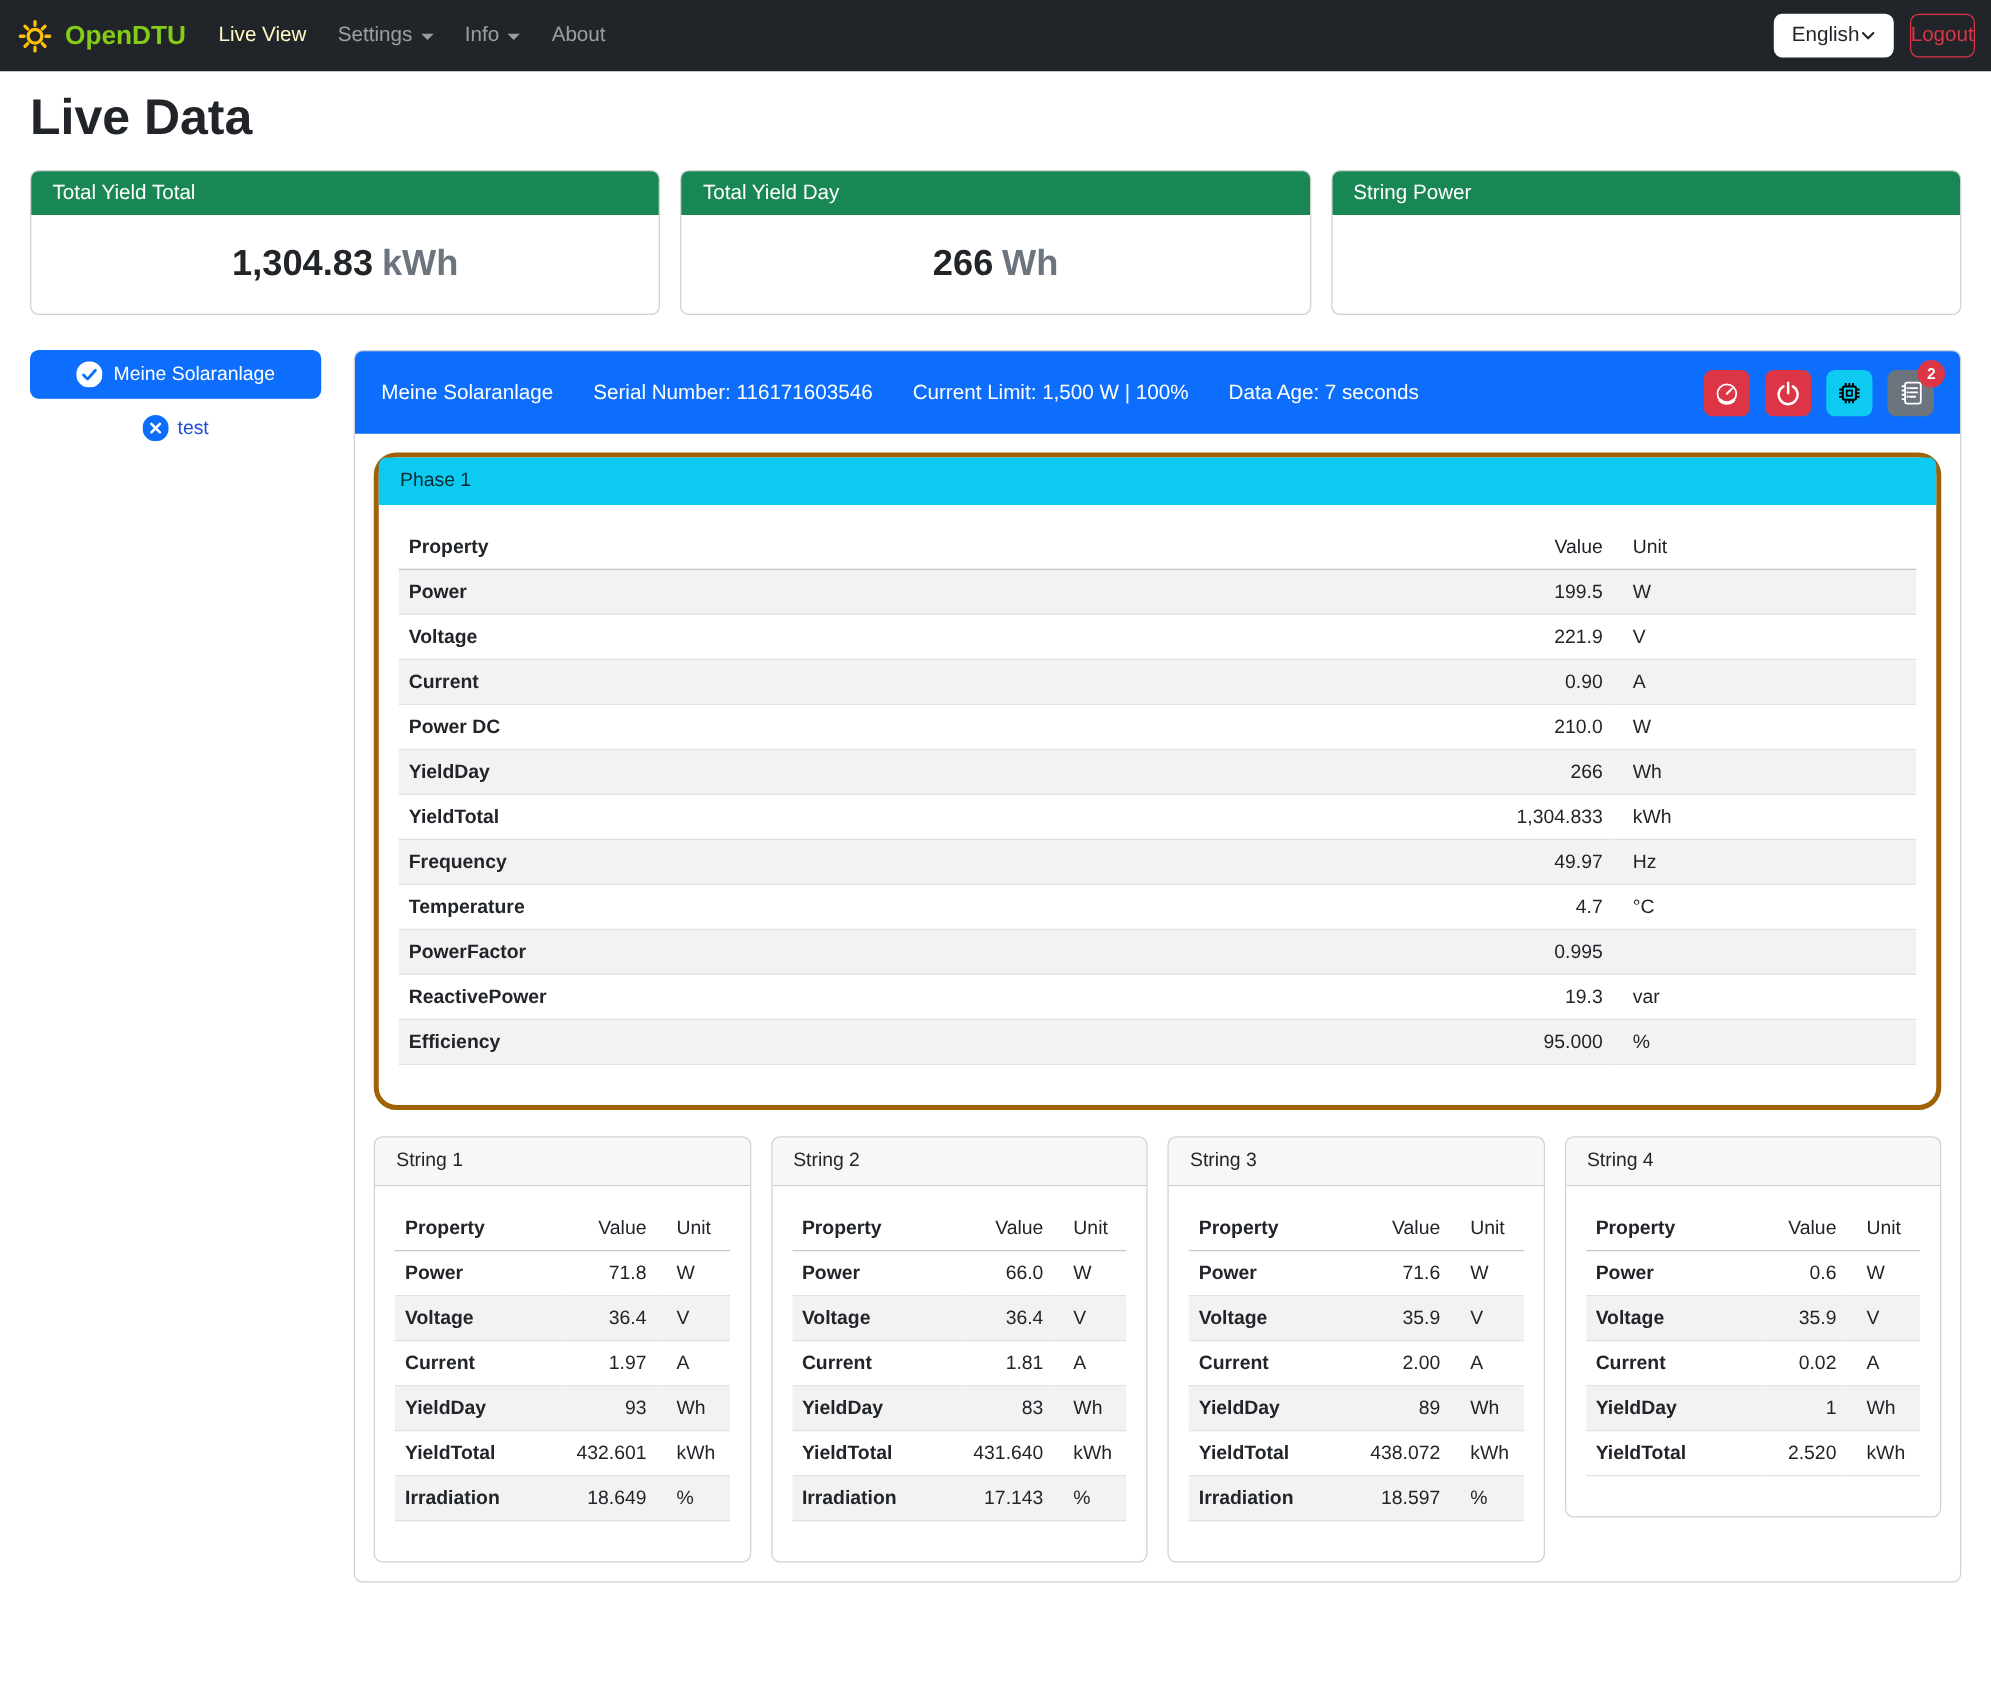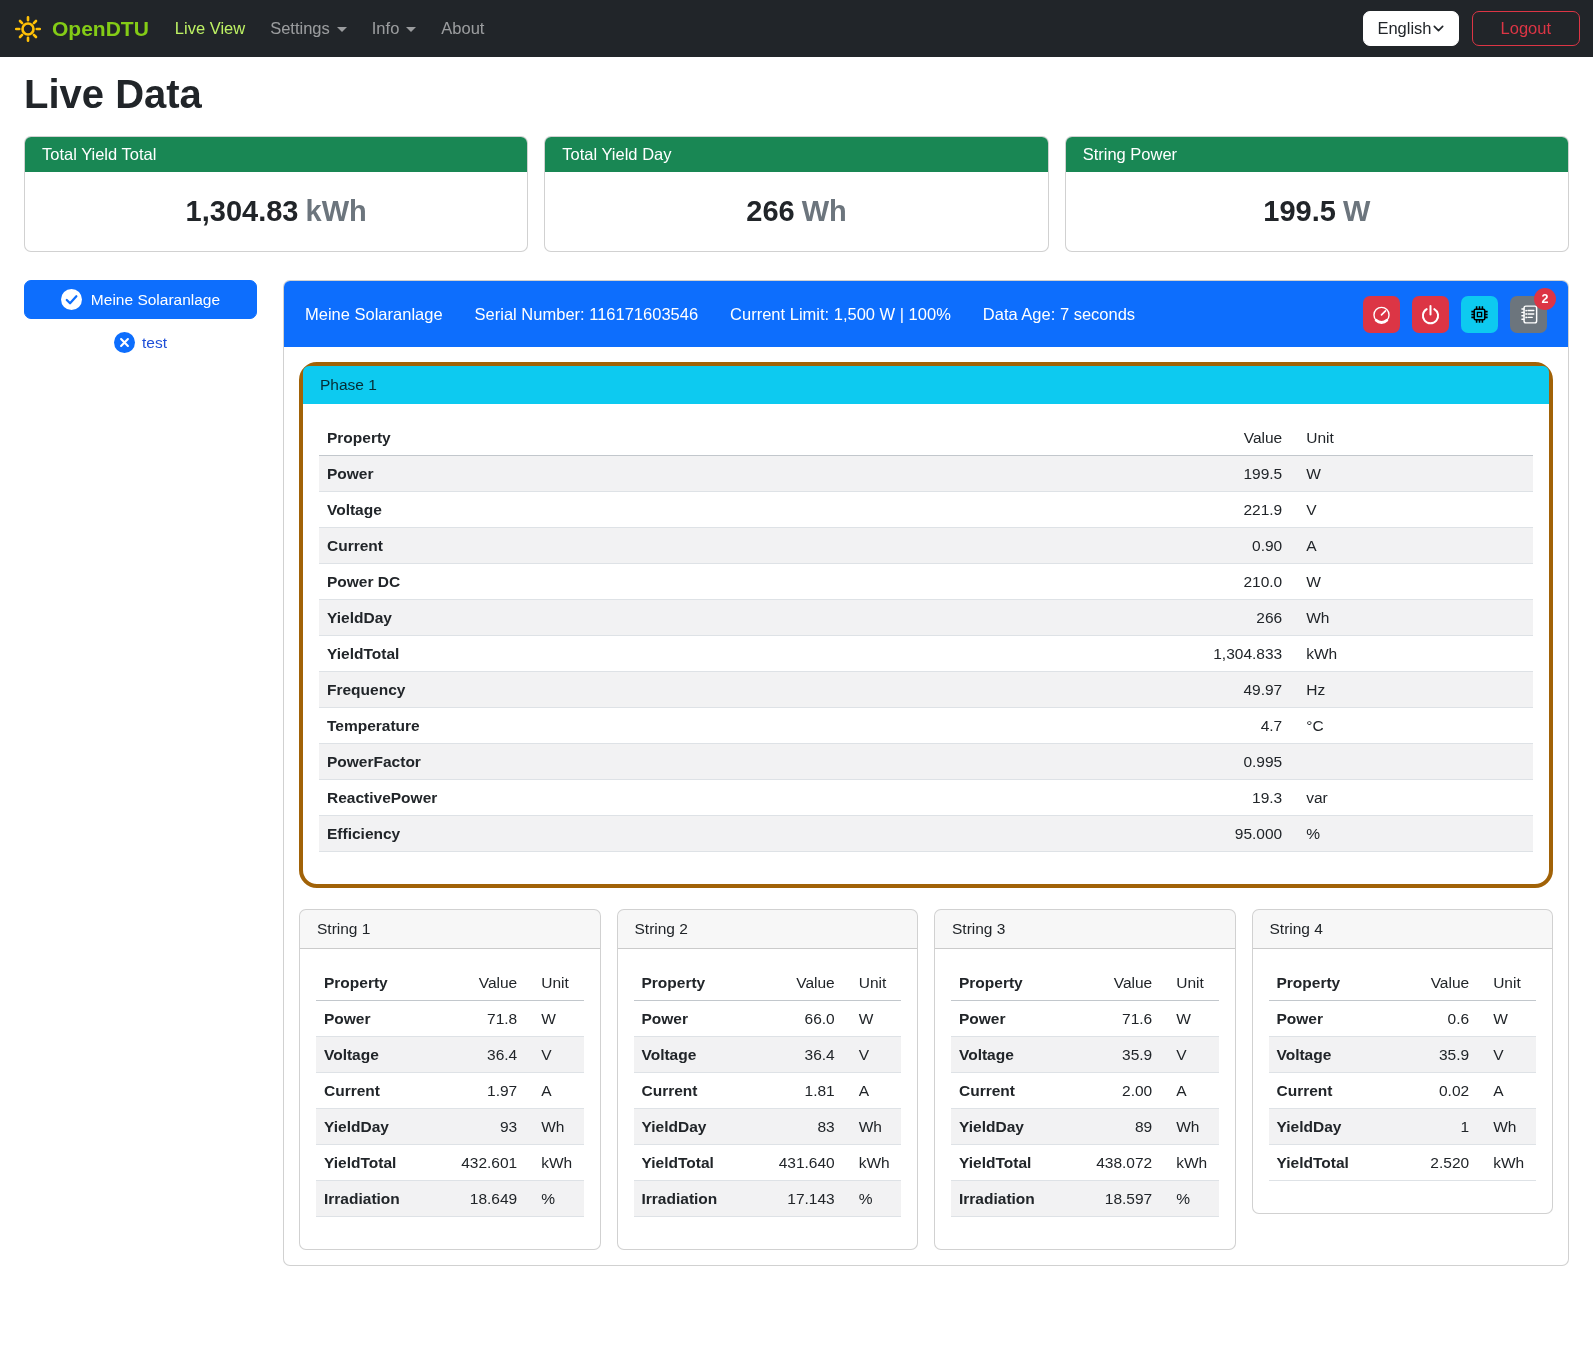--- a/index.html
+++ b/index.html
@@ -13,29 +13,29 @@
 
   
   .navbar {
     height: 57px; background: #212529; display: flex; align-items: center;
     padding: 0 13px;
   }
   .brand { display: flex; align-items: center; gap: 9px; color: #84cc16;
     font-size: 21px; font-weight: 700; margin-right: 18px; cursor: pointer; }
   .nav-item { font-size: 16.5px; color: rgba(255,255,255,.55); padding: 8px 8px;
     margin-right: 9px; cursor: pointer; display: flex; align-items: center; }
-  .nav-item.active { color: #bef264; }
+  .nav-item.active { color: #fef9c3; }
   .caret { display: inline-block; margin-left: 7px; margin-top: 2px;
     border-top: 5px solid; border-left: 5px solid transparent; border-right: 5px solid transparent; }
   .nav-right { margin-left: auto; display: flex; align-items: center; gap: 13px; }
   .lang-btn { background: #fff; border: 1px solid #fff; border-radius: 7px;
     padding: 7px 13px; font-size: 16.5px; color: #212529; display: flex;
     align-items: center; gap: 0; cursor: pointer; }
   .logout-btn { background: transparent; border: 1px solid #dc3545; color: #dc3545;
-    border-radius: 7px; padding: 7px 28px; font-size: 16.5px; cursor: pointer; }
+    border-radius: 7px; padding: 7px 0; font-size: 16.5px; cursor: pointer; }
 
   
   .main { padding: 0 24px; }
   h1.page-title { font-size: 40px; font-weight: 600; margin: 15px 0 19px; }
 
   .summary-row { display: grid; grid-template-columns: repeat(3, 1fr); gap: 16px; }
   .card-frame { border: 1px solid rgba(0,0,0,.18); border-radius: 7px; background: #fff; }
   .summary-card .card-header { background: #198754; color: #fff; font-size: 16.5px;
     padding: 8px 17px; border-radius: 6px 6px 0 0; }
   .summary-card .card-body { text-align: center; padding: 23px 16px; font-size: 29px; }
@@ -152,23 +152,20 @@
       </div>
     </div>
     <div class="card-frame summary-card">
       <div class="card-header">Total Yield Day</div>
       <div class="card-body">
         <span class="summary-value">266</span><span class="summary-unit">Wh</span>
       </div>
     </div>
     <div class="card-frame summary-card">
       <div class="card-header">String Power</div>
-      <div class="card-body">
-        <span class="summary-value">199.5</span><span class="summary-unit">W</span>
-      </div>
     </div>
   </div>
 
   <div class="content-row">
 
     <aside class="sidebar">
       <button class="inverter-select-btn">
         <span>
           <svg width="21" height="21" viewBox="0 0 16 16">
             <circle cx="8" cy="8" r="8" fill="#fff"></circle>

